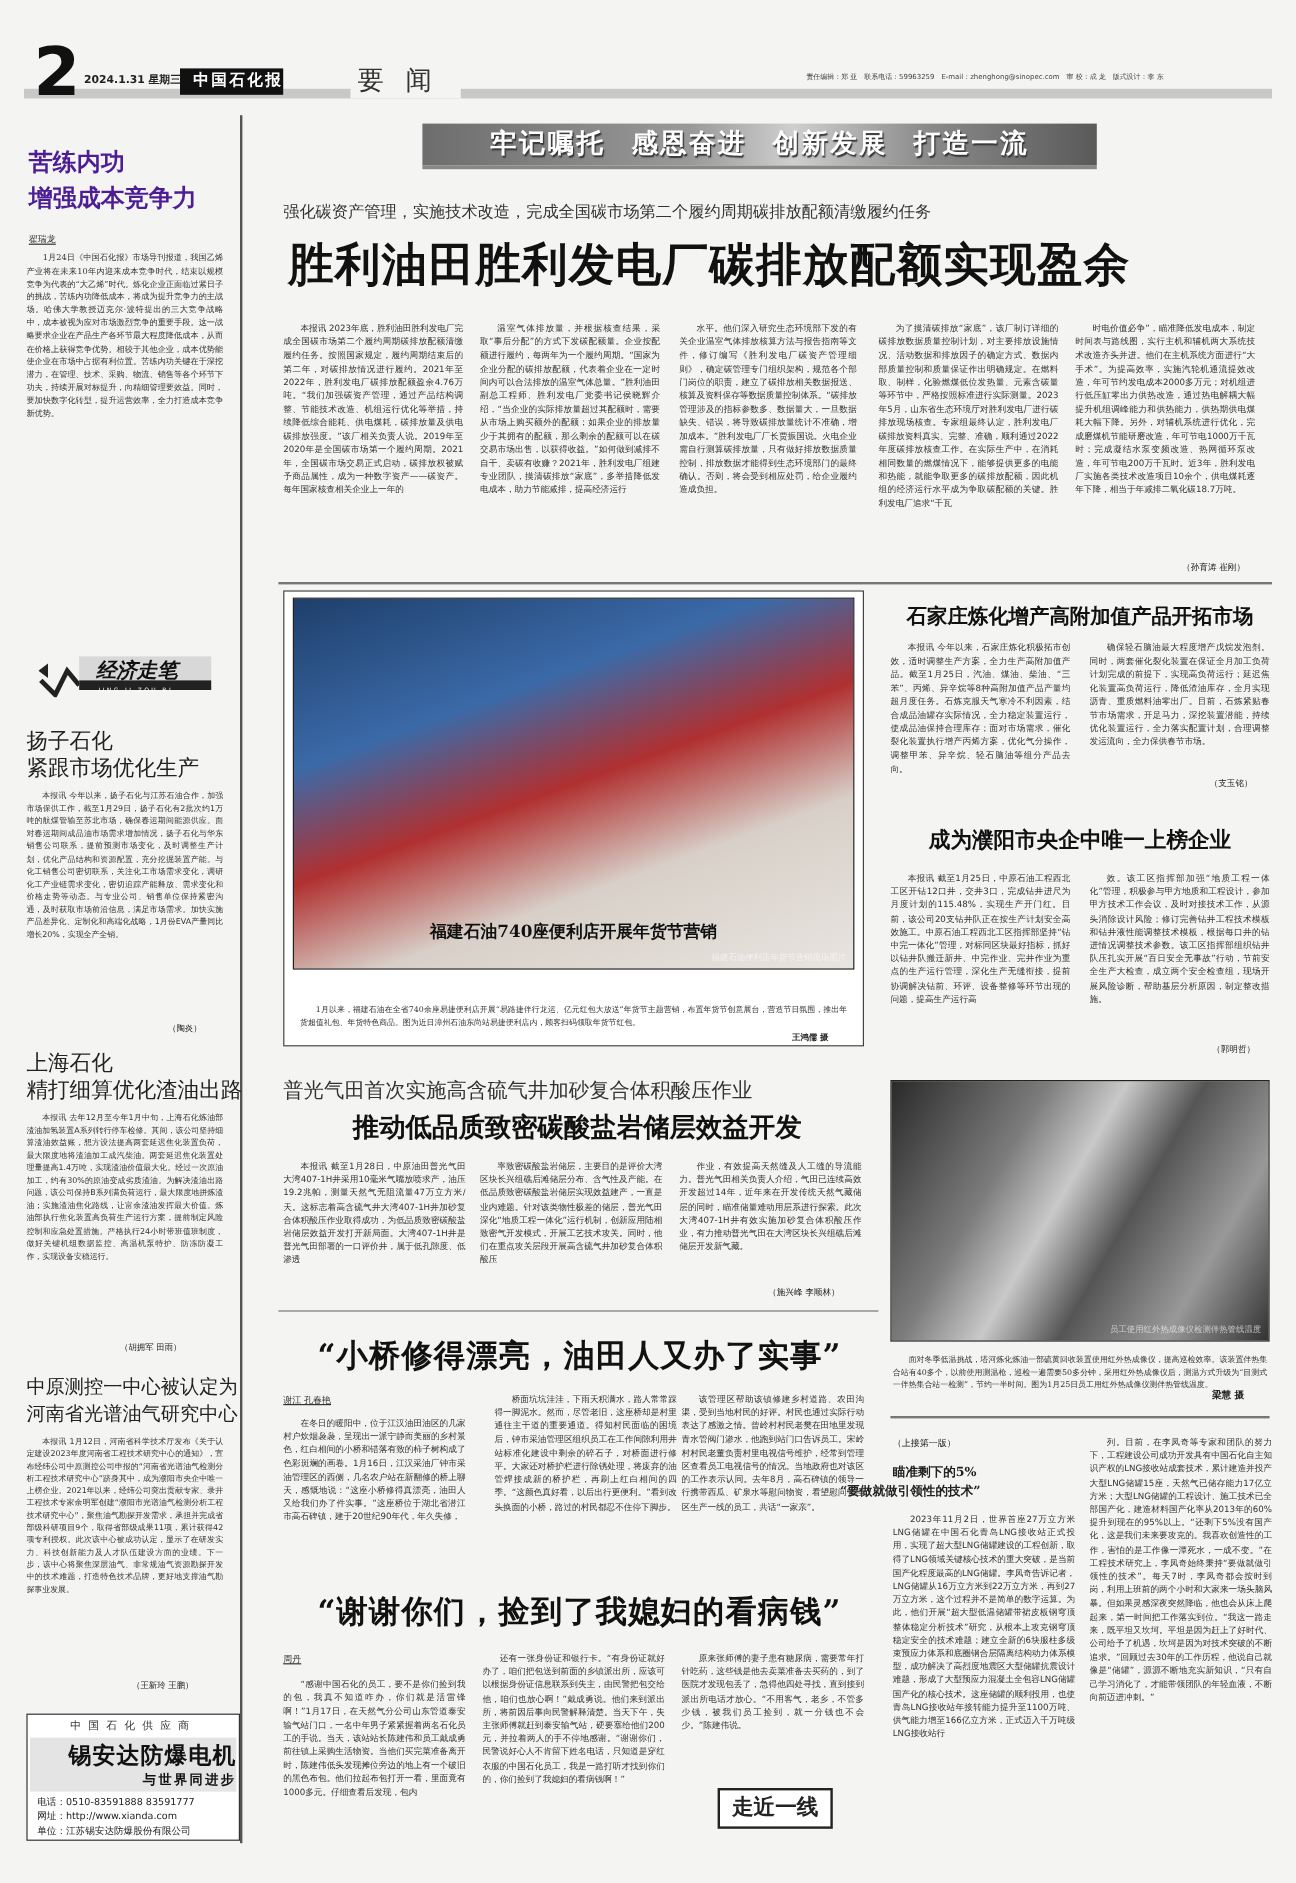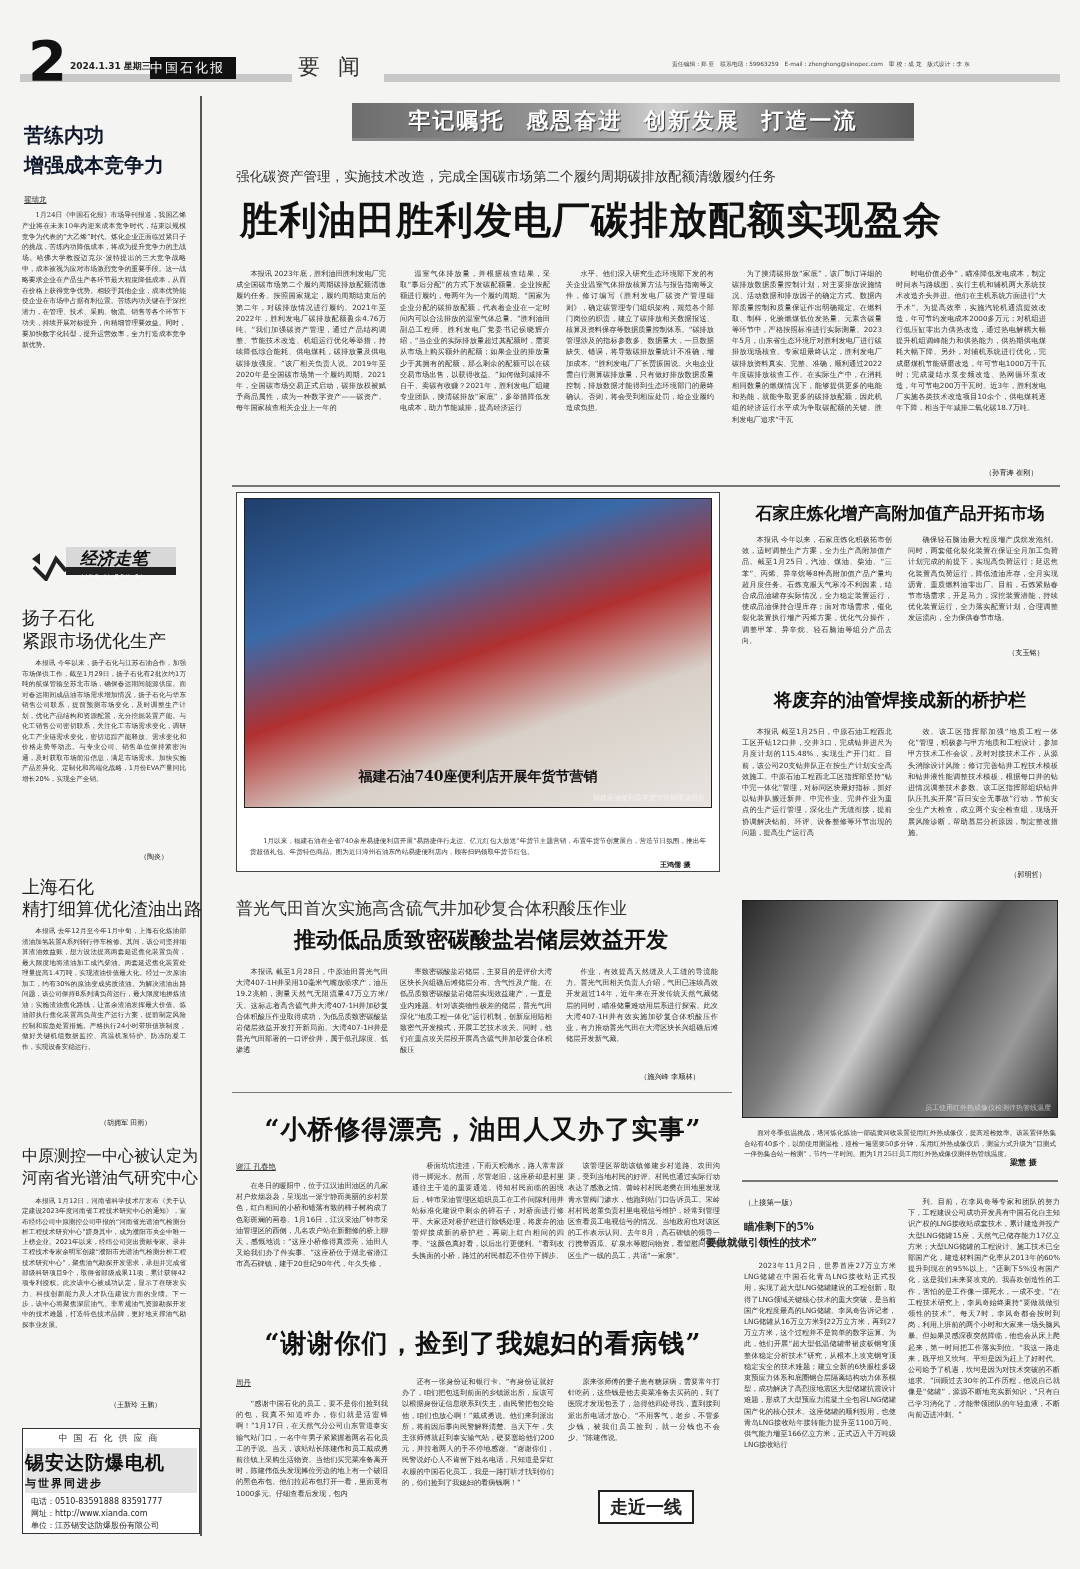--- a/index.html
+++ b/index.html
@@ -1,41 +1,41 @@
 <!DOCTYPE html>
 <html><head>
 <meta charset="utf-8">
 <style>
 *{box-sizing:border-box;margin:0;padding:0}
 body{width:1080px;height:1569px;background:#f4f4f2;font-family:"DejaVu Serif",serif;color:#222;position:relative;overflow:hidden}
 .abs{position:absolute}
 .masthead-num{left:28px;top:36px;font-family:"DejaVu Sans",sans-serif;font-weight:900;font-size:56px;line-height:50px;color:#111}
 .masthead-bar{left:20px;top:74px;width:1040px;height:8px;background:#c8c8c8}
 .masthead-date{left:70px;top:60px;font-family:"DejaVu Sans",sans-serif;font-size:9px;font-weight:bold;color:#222}
-.logo-box{left:150px;top:57px;width:86px;height:22px;background:#111;color:#fff;font-size:13px;text-align:left;line-height:22px;font-weight:normal;letter-spacing:2px}
+.logo-box{left:150px;top:57px;width:86px;height:22px;background:#111;color:#fff;font-size:13px;text-align:right;line-height:22px;font-weight:bold;letter-spacing:2px}
 .section-title{left:292px;top:52px;font-size:22px;letter-spacing:18px;color:#333}
 .credits{left:670px;top:60px;font-family:"DejaVu Sans",sans-serif;font-size:5.8px;color:#444;white-space:nowrap}
 .col-rule{background:#555}
 .h-rule{background:#777}
 .body-text{font-size:7.2px;line-height:11.2px;color:#333;text-align:justify;text-indent:2em;overflow:hidden}
 .sans{font-family:"DejaVu Sans",sans-serif}
 .banner{left:352px;top:103px;width:562px;height:38px;background:linear-gradient(90deg,#6d6d6d,#9a9a9a 40%,#cfcfcf 55%,#8a8a8a 75%,#5a5a5a);border-bottom:3px solid #888;color:#fff;font-family:"DejaVu Sans",sans-serif;font-weight:bold;font-size:22px;line-height:36px;text-align:center;letter-spacing:2px;text-shadow:1px 1px 1px #333;word-spacing:12px}
 .lead-sub{left:236px;top:168px;font-family:"DejaVu Sans",sans-serif;font-size:13.5px;color:#333}
 .lead-title{left:240px;top:195px;font-family:"DejaVu Sans",sans-serif;font-weight:700;font-size:38px;letter-spacing:1px;color:#111}
 .photo{background:linear-gradient(135deg,#3a3a3a,#777 35%,#2b2b2b 55%,#8f8f8f 75%,#444);border:1px solid #222}
 .caption-title{font-weight:bold;font-size:14px;text-align:center;color:#111}
 .caption-body{font-size:6.6px;line-height:10.5px;color:#333;text-indent:2em;text-align:justify}
 .side-title{font-family:"DejaVu Sans",sans-serif;font-size:18px;line-height:25px;color:#222}
-.side-title-serif{font-weight:bold;font-size:20px;line-height:30px;color:#0f172a}
+.side-title-serif{font-weight:bold;font-size:20px;line-height:30px;color:#4c1d95}
 .art-title{font-family:"DejaVu Sans",sans-serif;font-size:17px;color:#111;font-weight:bold;text-align:center}
 .quote-title{font-weight:bold;font-size:26px;color:#111;text-align:center;letter-spacing:1px}
 .byline{font-size:7.5px;color:#333;text-decoration:underline}
 .ad-box{left:22px;top:1428px;width:178px;height:106px;border:1.5px solid #333;background:#fff}
 .ad-top{font-family:"DejaVu Sans",sans-serif;font-size:9px;letter-spacing:6px;text-align:center;color:#333;padding-top:3px}
-.ad-mid{background:#e4e4e4;margin:3px 2px;text-align:left;padding:2px 0}
+.ad-mid{background:#e4e4e4;margin:3px 2px;text-align:right;padding:2px 0}
 .ad-name{font-weight:bold;font-size:19px;color:#111;letter-spacing:1px}
 .ad-slogan{font-weight:bold;font-size:11px;color:#111;letter-spacing:2px}
 .ad-line{font-family:"DejaVu Sans",sans-serif;font-size:8px;color:#222;padding-left:8px;line-height:12px}
 .ecobar{left:32px;top:545px;width:150px;height:36px}
 .zoujin{left:598px;top:1490px;width:96px;height:34px;border:2px solid #222;font-family:"DejaVu Sans",sans-serif;font-weight:900;font-size:18px;text-align:center;line-height:30px;background:#fff}
 </style>
 </head>
 <body>
 
 <div class="abs masthead-bar"></div>
@@ -106,21 +106,21 @@
 </div>
 <div class="abs caption-title" style="left:244px;top:768px;width:468px">福建石油740座便利店开展年货节营销</div>
 <div class="abs caption-body" style="left:250px;top:836px;width:456px;height:22px">1月以来，福建石油在全省740余座易捷便利店开展“易路捷伴行龙运、亿元红包大放送”年货节主题营销，布置年货节创意展台，营造节日氛围，推出年货超值礼包、年货特色商品。图为近日漳州石油东尚站易捷便利店内，顾客扫码领取年货节红包。</div>
 <div class="abs" style="left:660px;top:860px;font-size:7px;font-weight:bold">王鸿儒 摄</div>
 
 <div class="abs art-title" style="left:742px;top:502px;width:316px;font-size:17px">石家庄炼化增产高附加值产品开拓市场</div>
 <div class="abs body-text sans" style="left:742px;top:534px;width:150px;height:124px">本报讯 今年以来，石家庄炼化积极拓市创效，适时调整生产方案，全力生产高附加值产品。截至1月25日，汽油、煤油、柴油、“三苯”、丙烯、异辛烷等8种高附加值产品产量均超月度任务。石炼克服天气寒冷不利因素，结合成品油罐存实际情况，全力稳定装置运行，使成品油保持合理库存；面对市场需求，催化裂化装置执行增产丙烯方案，优化气分操作，调整甲苯、异辛烷、轻石脑油等组分产品去向。</div>
 <div class="abs body-text sans" style="left:908px;top:534px;width:150px;height:112px">确保轻石脑油最大程度增产戊烷发泡剂。同时，两套催化裂化装置在保证全月加工负荷计划完成的前提下，实现高负荷运行；延迟焦化装置高负荷运行，降低渣油库存，全月实现沥青、重质燃料油零出厂。目前，石炼紧贴春节市场需求，开足马力，深挖装置潜能，持续优化装置运行，全力落实配置计划，合理调整发运流向，全力保供春节市场。</div>
 <div class="abs sans" style="left:1008px;top:648px;font-size:7.2px">（支玉铭）</div>
 
-<div class="abs art-title" style="left:742px;top:688px;width:316px;font-size:18px">将废弃的油管焊接成新的桥护栏</div>
+<div class="abs art-title" style="left:742px;top:688px;width:316px;font-size:18px">成为濮阳市央企中唯一上榜企业</div>
 <div class="abs body-text sans" style="left:742px;top:726px;width:150px;height:154px">本报讯 截至1月25日，中原石油工程西北工区开钻12口井，交井3口，完成钻井进尺为月度计划的115.48%，实现生产开门红。目前，该公司20支钻井队正在按生产计划安全高效施工。中原石油工程西北工区指挥部坚持“钻中完一体化”管理，对标同区块最好指标，抓好以钻井队搬迁新井、中完作业、完井作业为重点的生产运行管理，深化生产无缝衔接，提前协调解决钻前、环评、设备整修等环节出现的问题，提高生产运行高</div>
 <div class="abs body-text sans" style="left:908px;top:726px;width:150px;height:144px">效。该工区指挥部加强“地质工程一体化”管理，积极参与甲方地质和工程设计，参加甲方技术工作会议，及时对接技术工作，从源头消除设计风险；修订完善钻井工程技术模板和钻井液性能调整技术模板，根据每口井的钻进情况调整技术参数。该工区指挥部组织钻井队压扎实开展“百日安全无事故”行动，节前安全生产大检查，成立两个安全检查组，现场开展风险诊断，帮助基层分析原因，制定整改措施。</div>
 <div class="abs sans" style="left:1010px;top:870px;font-size:7.2px">（郭明哲）</div>
 
 <div class="abs sans" style="left:236px;top:897px;font-size:17px;color:#333">普光气田首次实施高含硫气井加砂复合体积酸压作业</div>
 <div class="abs art-title" style="left:236px;top:925px;width:490px;font-size:22px">推动低品质致密碳酸盐岩储层效益开发</div>
 <div class="abs body-text sans" style="left:236px;top:966px;width:152px;height:112px">本报讯 截至1月28日，中原油田普光气田大湾407-1H井采用10毫米气嘴放喷求产，油压19.2兆帕，测量天然气无阻流量47万立方米/天。这标志着高含硫气井大湾407-1H井加砂复合体积酸压作业取得成功，为低品质致密碳酸盐岩储层效益开发打开新局面。大湾407-1H井是普光气田部署的一口评价井，属于低孔隙度、低渗透</div>
 <div class="abs body-text sans" style="left:400px;top:966px;width:152px;height:112px">率致密碳酸盐岩储层，主要目的是评价大湾区块长兴组礁后滩储层分布、含气性及产能。在低品质致密碳酸盐岩储层实现效益建产，一直是业内难题。针对该类物性极差的储层，普光气田深化“地质工程一体化”运行机制，创新应用陆相致密气开发模式，开展工艺技术攻关。同时，他们在重点攻关层段开展高含硫气井加砂复合体积酸压</div>
 <div class="abs body-text sans" style="left:566px;top:966px;width:152px;height:100px">作业，有效提高天然缝及人工缝的导流能力。普光气田相关负责人介绍，气田已连续高效开发超过14年，近年来在开发传统天然气藏储层的同时，瞄准储量难动用层系进行探索。此次大湾407-1H井有效实施加砂复合体积酸压作业，有力推动普光气田在大湾区块长兴组礁后滩储层开发新气藏。</div>
 <div class="abs sans" style="left:640px;top:1072px;font-size:7.2px">（施兴峰 李顺林）</div>

